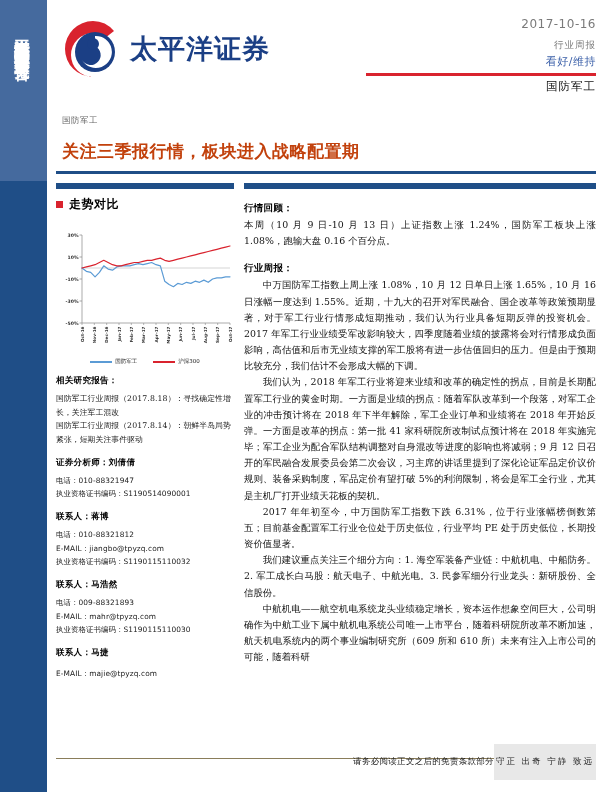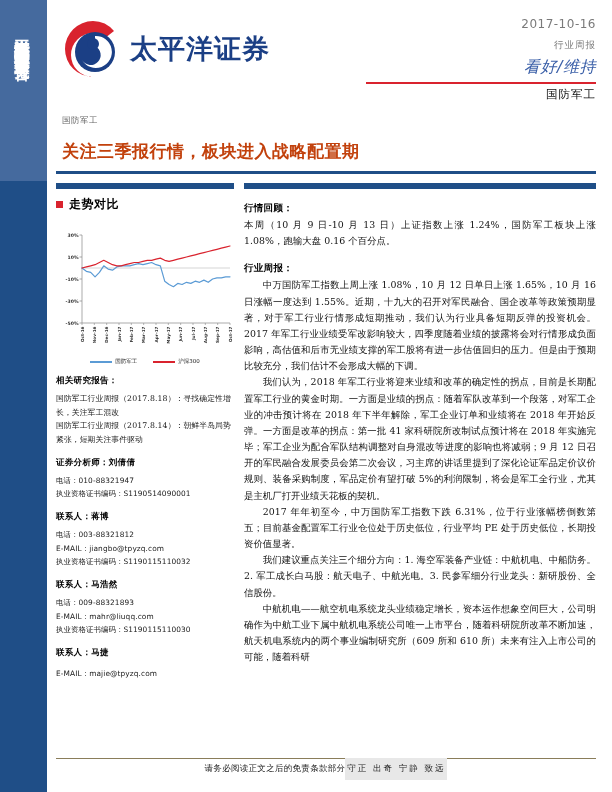--- a/index.html
+++ b/index.html
@@ -101,26 +101,25 @@
     letter-spacing: 0.5px;
     line-height: 1.8;
   }
   .hr-type {
     font-size: 9.5px;
     color: #7a7a7a;
     letter-spacing: 1px;
     line-height: 1.8;
   }
   .hr-rating {
-    font-size: 16px;
+    font-size: 11px;
     color: #3a5fa8;
     letter-spacing: 0.5px;
     line-height: 1.7;
     font-weight: normal;
-    font-style: italic;
   }
   .hr-redline {
     height: 2.5px;
     background: #d9232e;
     margin: 2px 0 3px 0;
     width: 100%;
   }
   .hr-industry {
     font-size: 11.5px;
     color: #111;
@@ -272,36 +271,36 @@
     left: 56px; bottom: 33px;
     width: 540px;
     height: 1.5px;
     background: #8a7d5a;
   }
   .footer {
     position: absolute;
     left: 56px; bottom: 12px;
     width: 540px;
     display: flex;
-    justify-content: center;
+    justify-content: flex-end;
     align-items: center;
   }
   .footer-left {
     font-family: "DejaVu Serif", "Liberation Serif", serif;
     font-size: 8.5px;
     color: #222;
     letter-spacing: 0.3px;
   }
   .footer-right {
     font-family: "DejaVu Serif", "Liberation Serif", serif;
     font-size: 8.5px;
     color: #222;
     letter-spacing: 2px;
     background: #e8e8e8;
-    padding: 5px 2px;
+    padding: 12px 2px;
   }
 </style>
 </head>
 <body>
 
 <div class="page">
 
   <div class="sidebar-top"></div>
   <div class="sidebar-bottom"></div>
   <div class="vtext vtext-top">行业研究报告</div>
@@ -413,37 +412,37 @@
         <span>电话：</span><span>010-88321947</span>
       </div>
       <div class="lrow-sm">
         <span>执业资格证书编码：</span><span>S1190514090001</span>
       </div>
     </div>
 
     <div class="lblock">
       <div class="lblock-head">联系人：蒋博</div>
       <div class="lrow-sm">
-        <span>电话：</span><span>003-88321812</span>
+        <span>电话：</span><span>010-88321812</span>
       </div>
       <div class="lrow-sm">
         <span>E-MAIL：</span><span>jiangbo@tpyzq.com</span>
       </div>
       <div class="lrow-sm">
         <span>执业资格证书编码：</span><span>S1190115110032</span>
       </div>
     </div>
 
     <div class="lblock">
       <div class="lblock-head">联系人：马浩然</div>
       <div class="lrow-sm">
         <span>电话：</span><span>009-88321893</span>
       </div>
       <div class="lrow-sm">
-        <span>E-MAIL：</span><span>mahr@liuqq.com</span>
+        <span>E-MAIL：</span><span>mahr@tpyzq.com</span>
       </div>
       <div class="lrow-sm">
         <span>执业资格证书编码：</span><span>S1190115110030</span>
       </div>
     </div>
 
     <div class="lblock">
       <div class="lblock-head">联系人：马捷</div>
       <div class="lrow-sm lrow-gap">
         <span>E-MAIL：</span><span>majie@tpyzq.com</span>

